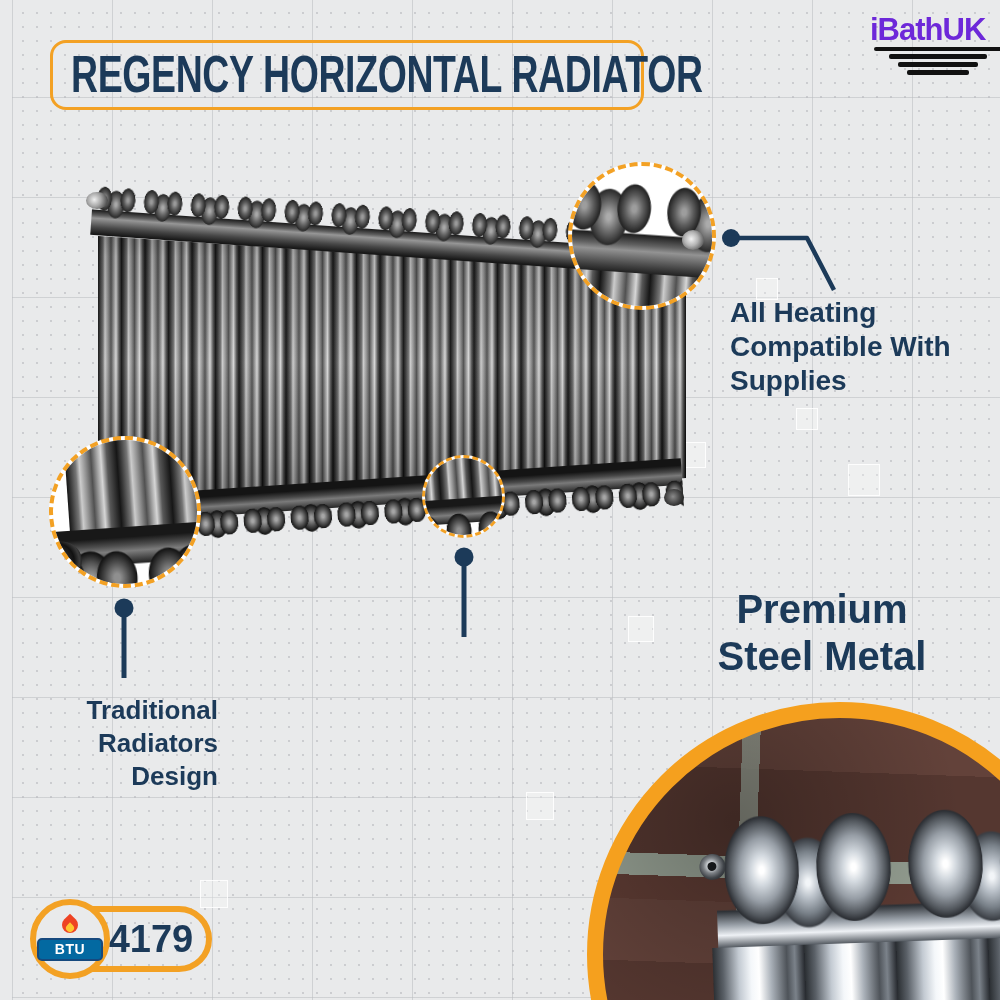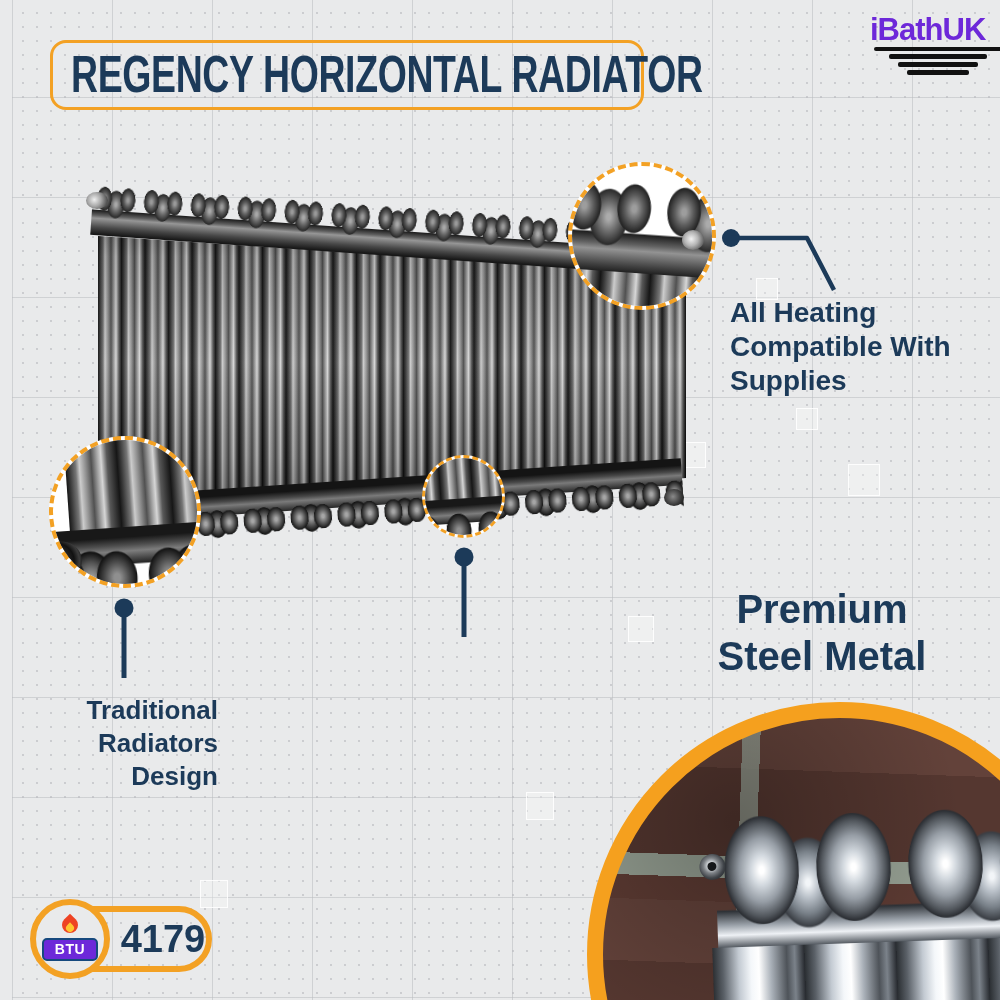--- a/index.html
+++ b/index.html
@@ -127,30 +127,30 @@
     background-position:0 0,46px 6px,0 0;
     background-repeat:repeat-x,repeat-x,no-repeat;}
   .hero-cols{position:absolute;left:-6px;top:138px;width:125%;height:330px;
     background:repeating-linear-gradient(90deg,#2c3034 0,#5a6067 10px,#c3cad2 26px,#f4f7fa 38px,#ffffff 46px,#aab1b9 58px,#4e5359 74px,#7b828a 82px,#26292e 92px);}
   .hero-screw{position:absolute;left:-16px;top:44px;width:26px;height:26px;border-radius:50%;
     background:radial-gradient(circle at 45% 45%,#cfd3d7 0 18%,#7d8186 38%,#3f4348 62%,#1f2226 88%);}
   .hero-screw::after{content:'';position:absolute;left:8px;top:8px;width:9px;height:9px;border-radius:50%;background:#15171a;}
 
   
   .btu-pill{left:24px;top:906px;width:176px;height:66px;box-sizing:border-box;border:6px solid #f3a124;border-radius:40px;}
-  .btu-value{position:absolute;left:74px;top:0;width:94px;height:54px;line-height:54px;text-align:center;
+  .btu-value{position:absolute;left:62px;top:0;width:94px;height:54px;line-height:54px;text-align:center;
     font-size:38px;font-weight:bold;color:#1c3a59;}
   .btu-circle{left:18px;top:899px;width:80px;height:80px;box-sizing:border-box;border:6px solid #f3a124;border-radius:50%;
     background:#e9eaeb;display:flex;flex-direction:column;align-items:center;justify-content:center;}
   .flame{position:relative;width:20px;height:22px;margin-top:-2px;}
   .flame-outer{position:absolute;left:2px;top:2px;width:16px;height:16px;background:#ee4323;
     border-radius:50% 0 50% 50%;transform:rotate(-45deg);}
   .flame-inner{position:absolute;left:6px;top:9px;width:8px;height:8px;background:#ffc52e;
     border-radius:50% 0 50% 50%;transform:rotate(-45deg);}
-  .btu-box{width:56px;height:23px;box-sizing:border-box;background:#6d28d9;border:2px solid #16497e;border-radius:5px;
+  .btu-box{width:66px;height:23px;box-sizing:border-box;background:#0369a1;border:2px solid #16497e;border-radius:5px;
     color:#fff;font-size:14px;font-weight:bold;text-align:center;line-height:19px;letter-spacing:.5px;margin-top:1px;}
 </style>
 </head>
 <body>
 
 <div id="canvas">
 
   <div class="abs bg-grid"></div>
 
   <div class="deco-square" style="left:836px;top:464px;width:30px;height:30px;"></div>

